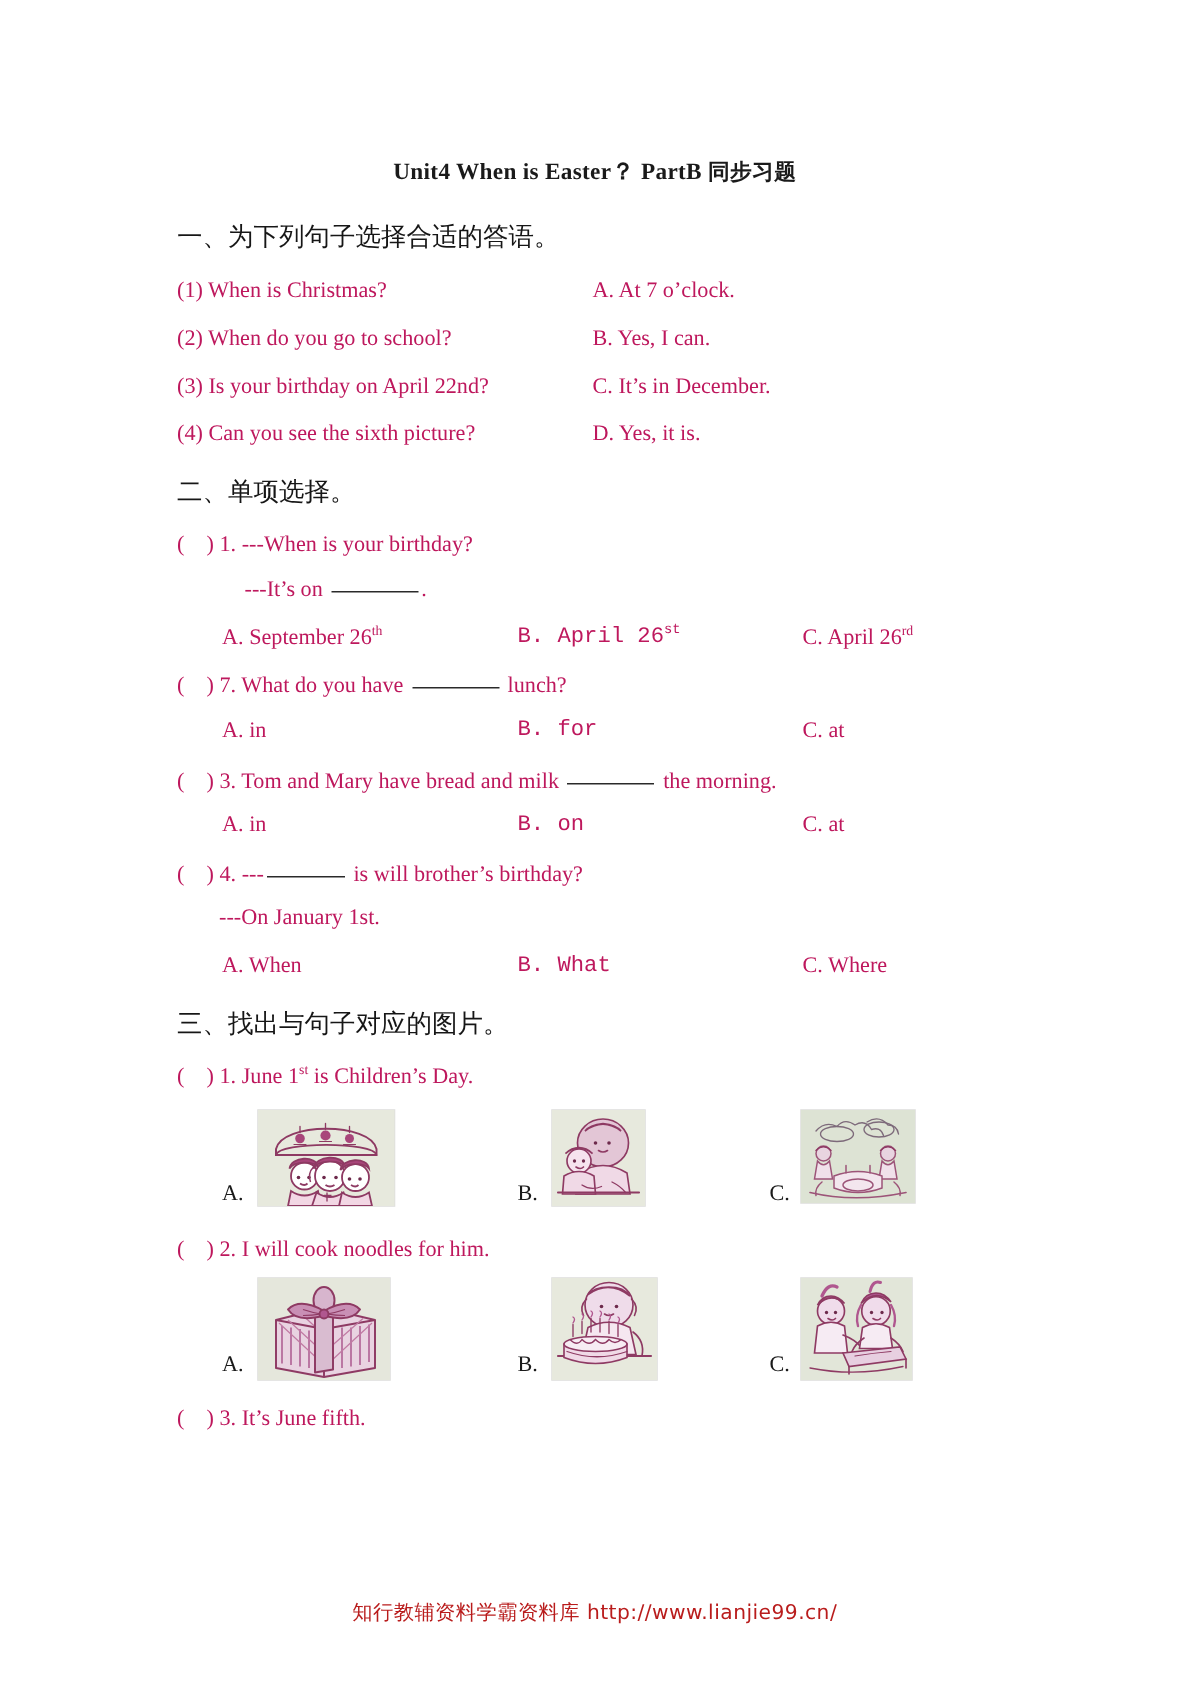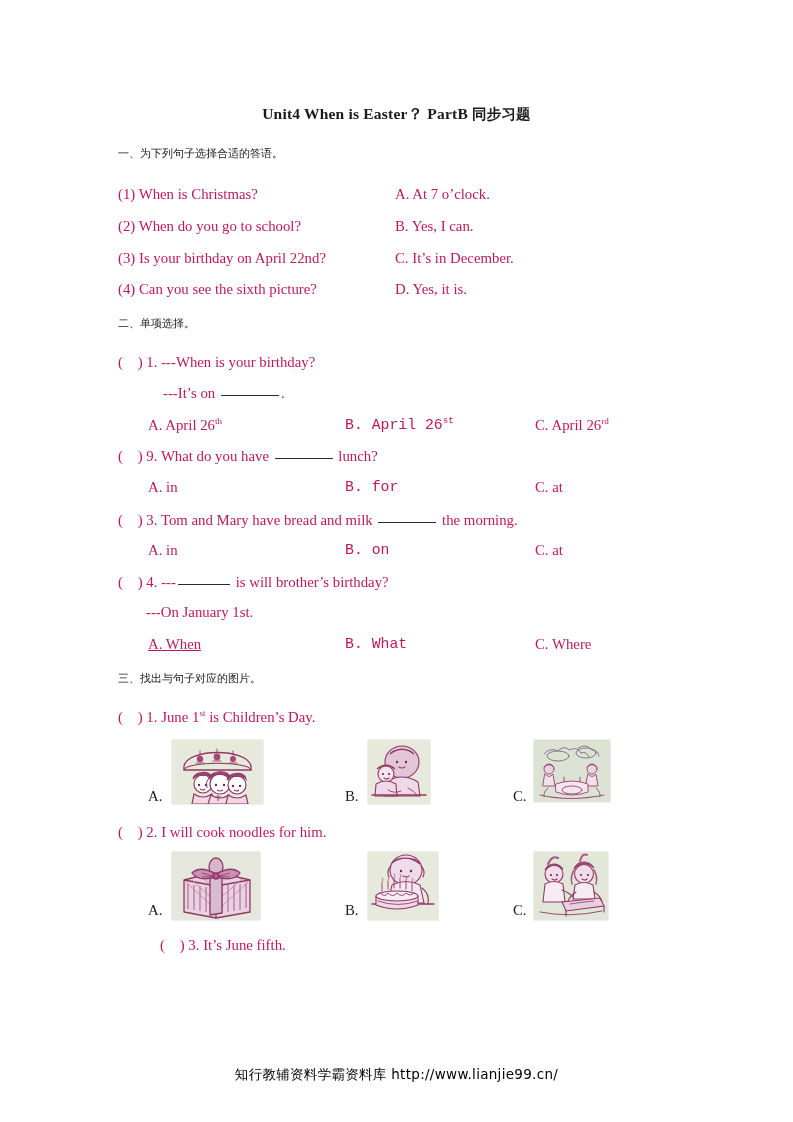--- a/index.html
+++ b/index.html
@@ -32,21 +32,21 @@
   }
   .doc-title .cn {
     font-family: "DejaVu Sans", sans-serif;
     font-size: 14.5px;
     font-weight: bold;
   }
   .section-head {
     position: absolute;
     left: 118px;
     font-family: "DejaVu Sans", sans-serif;
-    font-size: 11px;
+    font-size: 17px;
     color: #161616;
     white-space: nowrap;
   }
   .line {
     position: absolute;
     font-size: 14.8px;
     white-space: nowrap;
     color: #be185d;
   }
   .col-left  { left: 118px; }
@@ -84,21 +84,21 @@
     color: #1a1a1a;
   }
 
   .footer {
     position: absolute;
     left: 0; right: 0;
     top: 1066px;
     text-align: center;
     font-family: "DejaVu Sans", sans-serif;
     font-size: 13.5px;
-    color: #000000;
+    color: #b91c1c;
     letter-spacing: 0.3px;
   }
 </style>
 </head>
 <body>
 
 <div class="page">
 
   <div class="doc-title"><span>Unit4 When is Easter？  PartB </span><span class="cn">同步习题</span></div>
 
@@ -112,37 +112,37 @@
   <div class="line col-right" style="top:186px;">A. At 7 o’clock.</div>
   <div class="line col-right" style="top:218px;">B. Yes, I can.</div>
   <div class="line col-right" style="top:250px;">C. It’s in December.</div>
   <div class="line col-right" style="top:281px;">D. Yes, it is.</div>
 
   <div class="section-head" style="top:316px;text-align:right;">二、单项选择。</div>
 
   <div class="line col-left" style="top:353px;">(　) 1. ---When is your birthday?</div>
   <div class="line indent2" style="top:385px;"><span>---It’s on </span><span class="blank"></span><span>.</span></div>
 
-  <div class="line opt-a" style="top:417px;"><span>A. April 26</span><sup>th</sup></div>
+  <div class="line opt-a" style="top:417px;"><span>A. September 26</span><sup>th</sup></div>
   <div class="line opt-b" style="top:417px;"><span>B. April 26</span><sup>st</sup></div>
   <div class="line opt-c" style="top:417px;"><span>C. April 26</span><sup>rd</sup></div>
 
-  <div class="line col-left" style="top:447px;"><span>(　) 9. What do you have </span><span class="blank"></span><span> lunch?</span></div>
+  <div class="line col-left" style="top:447px;"><span>(　) 7. What do you have </span><span class="blank"></span><span> lunch?</span></div>
   <div class="line opt-a" style="top:479px;">A. in</div>
   <div class="line opt-b" style="top:479px;">B. for</div>
   <div class="line opt-c" style="top:479px;">C. at</div>
 
   <div class="line col-left" style="top:511px;"><span>(　) 3. Tom and Mary have bread and milk </span><span class="blank"></span><span> the morning.</span></div>
   <div class="line opt-a" style="top:542px;">A. in</div>
   <div class="line opt-b" style="top:542px;">B. on</div>
   <div class="line opt-c" style="top:542px;">C. at</div>
 
   <div class="line col-left" style="top:573px;"><span>(　) 4. ---</span><span class="blank short"></span><span> is will brother’s birthday?</span></div>
   <div class="line indent1" style="top:604px;">---On January 1st.</div>
-  <div class="line opt-a" style="top:636px;text-decoration:underline;">A. When</div>
+  <div class="line opt-a" style="top:636px;">A. When</div>
   <div class="line opt-b" style="top:636px;">B. What</div>
   <div class="line opt-c" style="top:636px;">C. Where</div>
 
   <div class="section-head" style="top:671px;">三、找出与句子对应的图片。</div>
 
   <div class="line col-left" style="top:708px;"><span>(　) 1. June 1</span><sup>st</sup><span> is Children’s Day.</span></div>
 
   <div class="pic-label" style="left:148px; top:788px;">A.</div>
   <div class="pic" style="left:172px; top:740px; width:91px; height:64px;">
     <svg viewBox="0 0 91 64" xmlns="http://www.w3.org/2000/svg">
@@ -310,17 +310,17 @@
         <path d="M42 40 q-6 4 -8 9 M60 40 q6 4 8 9"></path>
 
         <path d="M28 50 L66 46 L70 54 L32 59 Z" fill="#e7cfe0"></path>
         <path d="M32 59 L32 64 M70 54 L70 60"></path>
         <path d="M36 52 q12 -2 24 -3" stroke-width="0.8"></path>
         <path d="M6 60 q30 6 62 -1" stroke-width="0.9"></path>
       </g>
     </svg>
   </div>
 
-  <div class="line col-left" style="top:936px;margin-left:42px;">(　) 3. It’s June fifth.</div>
+  <div class="line col-left" style="top:936px;">(　) 3. It’s June fifth.</div>
 
   <div class="footer">知行教辅资料学霸资料库 http://www.lianjie99.cn/</div>
 
 </div>
 
 </body></html>

